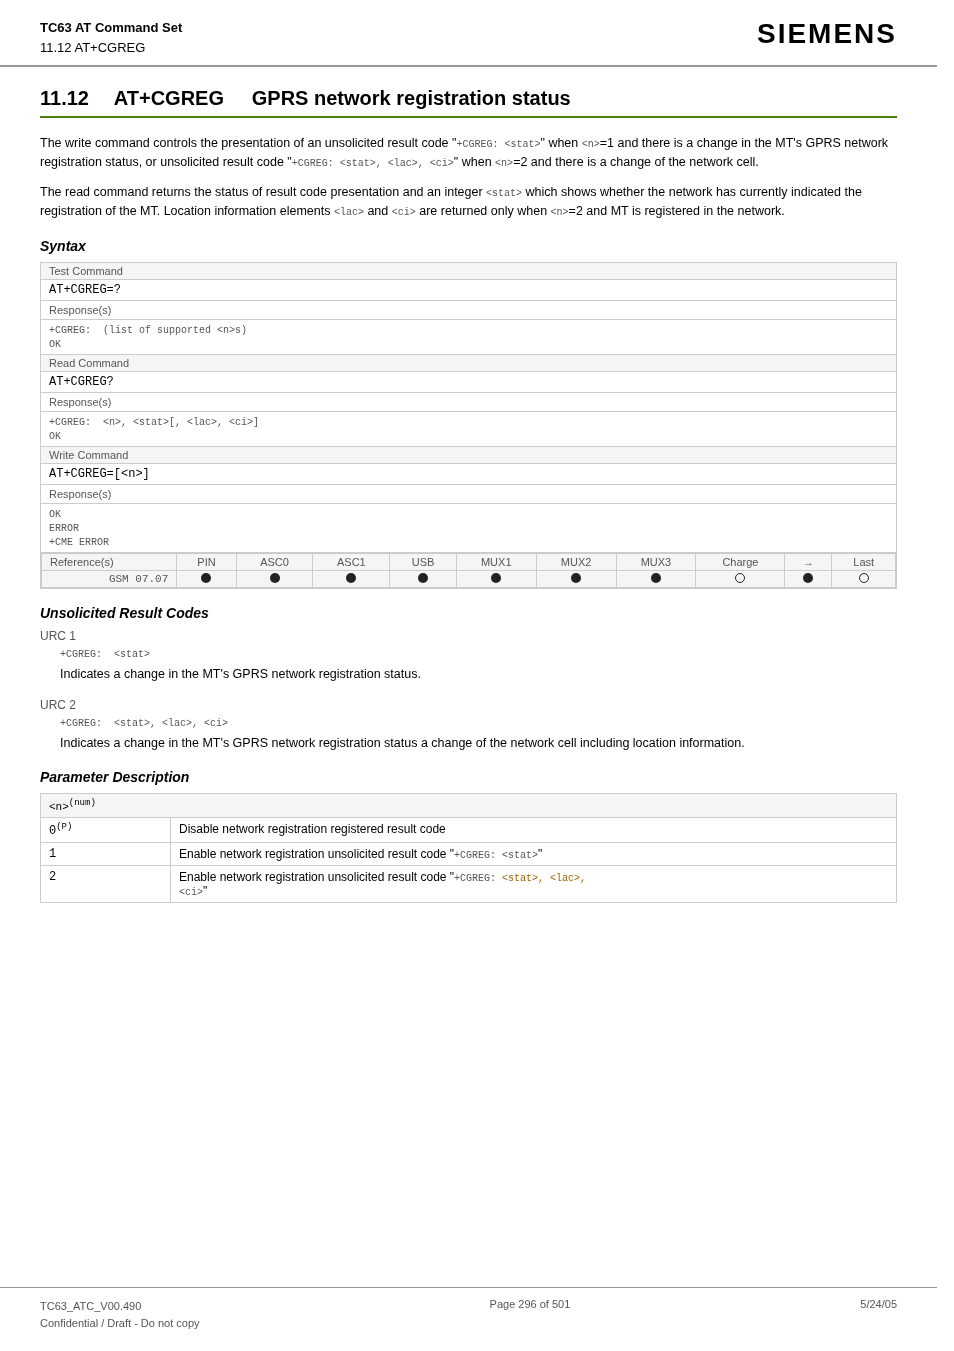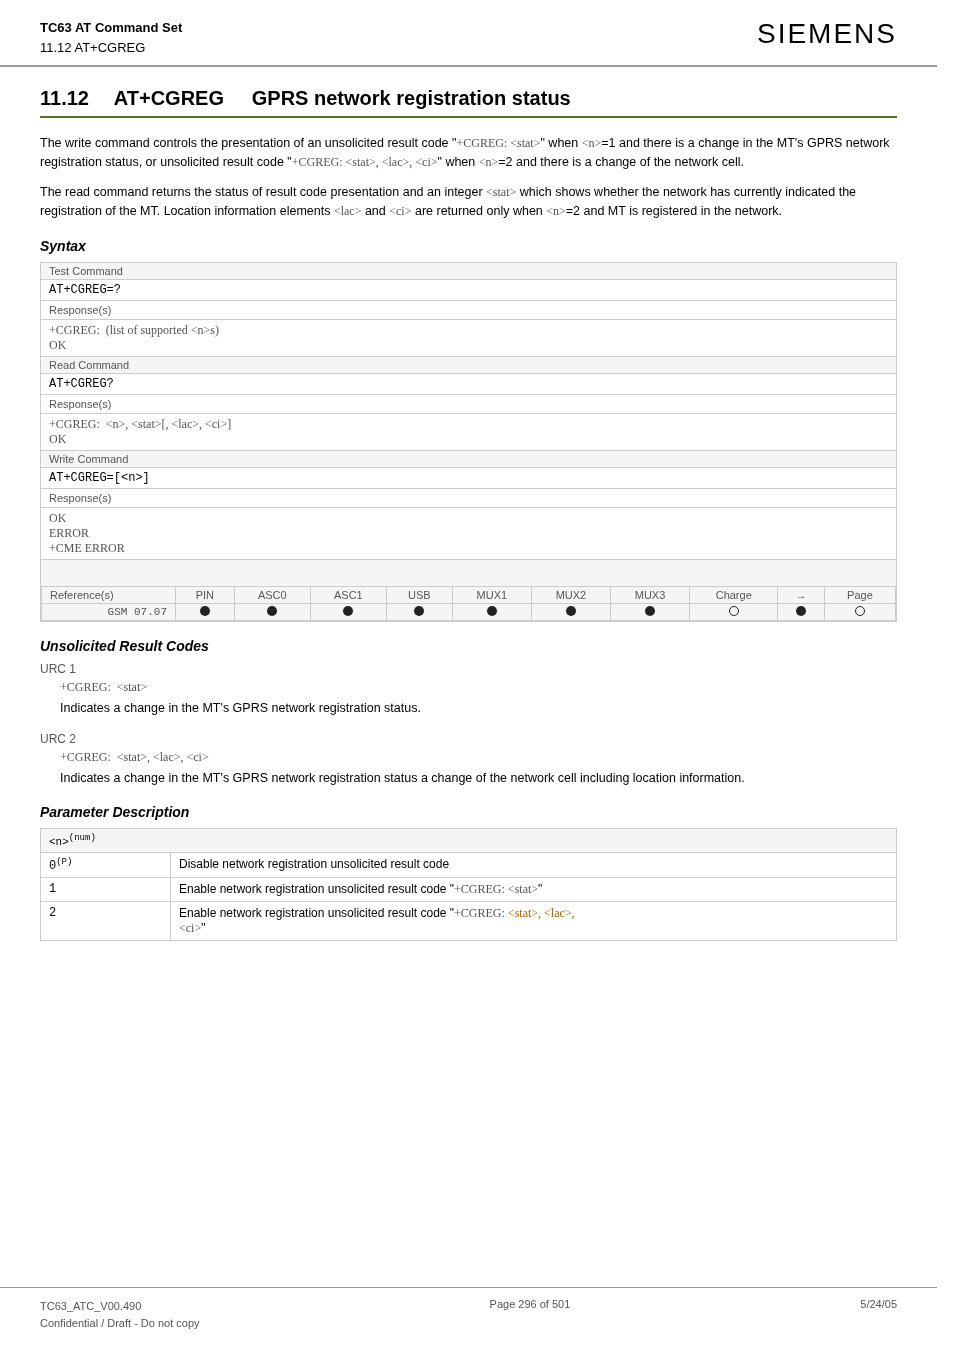--- a/index.html
+++ b/index.html
@@ -29,21 +29,21 @@
       font-size: 13px;
       color: #000;
       line-height: 1.5;
     }
     .header-left .title-line {
       font-weight: bold;
       font-size: 13px;
     }
     .header-right {
       font-size: 28px;
-      font-weight: normal;
+      font-weight: bold;
       letter-spacing: 2px;
       color: #000;
     }
     
     .content {
       padding: 20px 40px 30px 40px;
     }
     
     .section-heading {
       font-size: 20px;
@@ -55,22 +55,22 @@
     .section-number {
       margin-right: 20px;
     }
     
     .body-text {
       font-size: 12.5px;
       line-height: 1.55;
       margin-bottom: 10px;
     }
     code, .mono {
-      font-family: Liberation Serif, serif;
-      font-size: 12px;
+      font-family: Liberation Mono, monospace;
+      font-size: 10px;
       color: #555;
       text-align: right;
     }
     
     .subsection-heading {
       font-style: italic;
       font-weight: bold;
       font-size: 14px;
       margin: 16px 0 8px 0;
     }
@@ -106,21 +106,20 @@
       font-family: 'Courier New', Courier, monospace;
       font-size: 12px;
       background: #fff;
       border-top: none;
     }
     
     .ref-table {
       width: 100%;
       border-collapse: collapse;
       font-size: 12px;
-      margin-top: 26px;
     }
     .ref-table td {
       border: 1px solid #ccc;
       padding: 3px 6px;
       vertical-align: middle;
     }
     .ref-table .ref-header td {
       background: #f5f5f5;
       color: #555;
       font-size: 11px;
@@ -297,21 +296,21 @@
               <td>Reference(s)</td>
               <td>PIN</td>
               <td>ASC0</td>
               <td>ASC1</td>
               <td>USB</td>
               <td>MUX1</td>
               <td>MUX2</td>
               <td>MUX3</td>
               <td>Charge</td>
               <td>→</td>
-              <td>Page</td>
+              <td>Last</td>
             </tr>
             <tr class="ref-data">
               <td>GSM 07.07</td>
               <td><span class="dot-filled"></span></td>
               <td><span class="dot-filled"></span></td>
               <td><span class="dot-filled"></span></td>
               <td><span class="dot-filled"></span></td>
               <td><span class="dot-filled"></span></td>
               <td><span class="dot-filled"></span></td>
               <td><span class="dot-filled"></span></td>
@@ -348,21 +347,21 @@
 
     <table class="param-table">
       <tbody>
           <tr class="param-header">
         <td colspan="2">
           &lt;n&gt;<sup>(num)</sup>
         </td>
       </tr>
       <tr class="param-row">
         <td>0<sup>(P)</sup></td>
-        <td>Disable network registration unsolicited result code</td>
+        <td>Disable network registration registered result code</td>
       </tr>
       <tr class="param-row">
         <td>1</td>
         <td>
           Enable network registration unsolicited result code "<code>+CGREG: <span style="color:#555">&lt;stat&gt;</span></code>"
         </td>
       </tr>
       <tr class="param-row">
         <td>2</td>
         <td>

